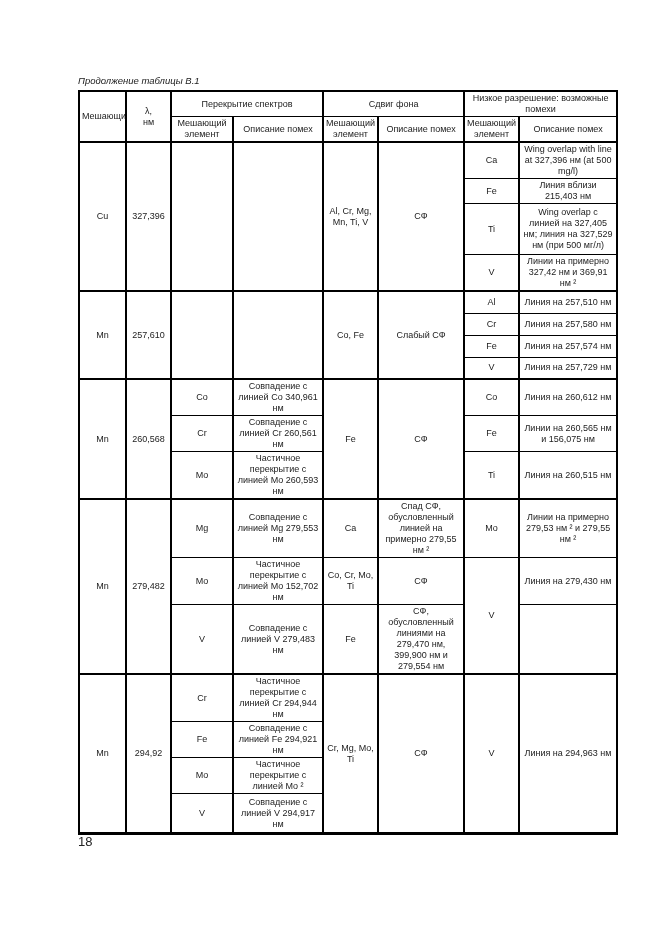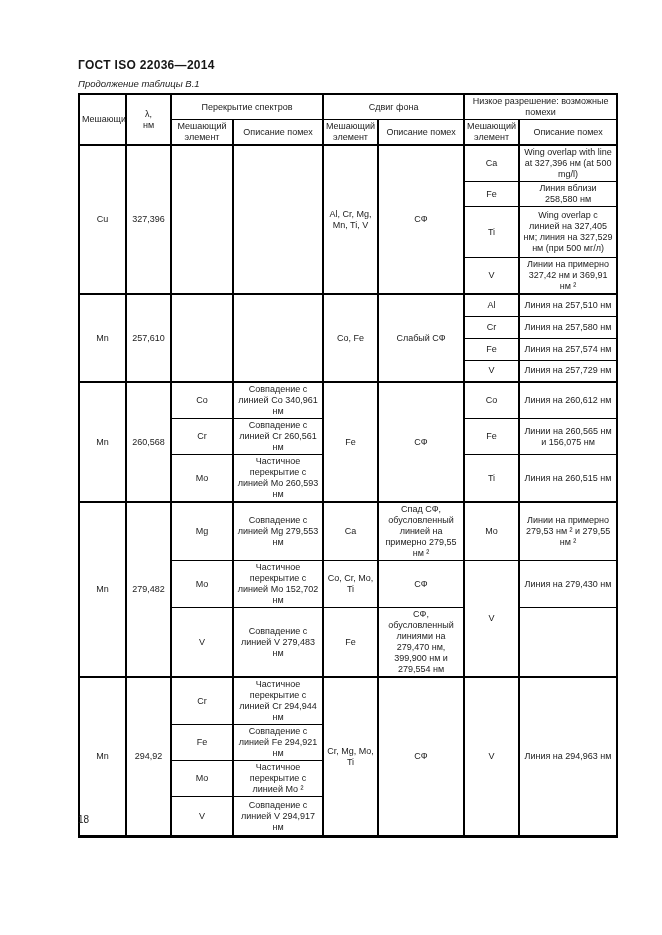--- a/index.html
+++ b/index.html
@@ -2,21 +2,21 @@
 <html><head>
 <meta charset="utf-8">
 <style>
   * { box-sizing: border-box; margin: 0; padding: 0; }
   html, body { width: 662px; height: 935px; background: #ffffff; overflow: hidden; }
   body { font-family: "Liberation Sans", sans-serif; color: #1c1c1c; position: relative; }
 
   .content { position: absolute; left: 78px; top: 58px; width: 540px; }
 
   .doc-header { font-size: 12px; font-weight: bold; letter-spacing: 0.3px; color: #161616; }
-  .table-caption { font-style: italic; font-size: 9.5px; margin-top: 6px; margin-bottom: 4px; color: #222; }
+  .table-caption { font-style: italic; font-size: 9.5px; margin-top: 17px; margin-bottom: 4px; color: #222; }
 
   table.iface {
     border-collapse: collapse;
     table-layout: fixed;
     width: 538px;
     border: 2px solid #000;
     border-bottom-width: 3px;
   }
   table.iface th, table.iface td {
     border: 1px solid #000;
@@ -28,27 +28,26 @@
     vertical-align: middle;
     padding: 1px 2px;
     font-weight: normal;
     color: #1c1c1c;
     overflow: hidden;
   }
   tr.bs td { border-top-width: 2px; }
   .prewrap { white-space: pre-line; }
   .u { }
 
-  .page-number { position: absolute; left: 78px; top: 814px; font-size: 10px; color: #222; }
+  .page-number { position: absolute; left: 78px; top: 834px; font-size: 13px; color: #222; }
 </style>
 </head>
 <body>
 
 <div class="content">
-  <div class="doc-header">ГОСТ ISO 22036—2014</div>
   <div class="table-caption">Продолжение таблицы В.1</div>
 
   <table class="iface">
     <colgroup>
       <col style="width:47px">
         <col style="width:45px">
       <col style="width:62px">
         <col style="width:90px">
       <col style="width:55px">
         <col style="width:86px">
@@ -80,21 +79,21 @@
         <td rowspan="4">327,396</td>
         <td rowspan="4"></td>
         <td rowspan="4"></td>
         <td rowspan="4">Al, Cr, Mg, Mn, Ti, V</td>
         <td rowspan="4">СФ</td>
         <td>Ca</td>
         <td>Wing overlap with line at 327,396 нм (at 500 mg/l)</td>
       </tr>
       <tr style="height:23px">
         <td>Fe</td>
-        <td>Линия вблизи 258,580 нм</td>
+        <td>Линия вблизи 215,403 нм</td>
       </tr>
       <tr style="height:51px">
         <td>Ti</td>
         <td><span class="u">Wing overlap</span><span> с линией на 327,405 нм; линия на 327,529 нм (при 500 мг/л)</span></td>
       </tr>
       <tr style="height:35px">
         <td>V</td>
         <td>Линии на примерно 327,42 нм и 369,91 нм ²</td>
       </tr>
 

